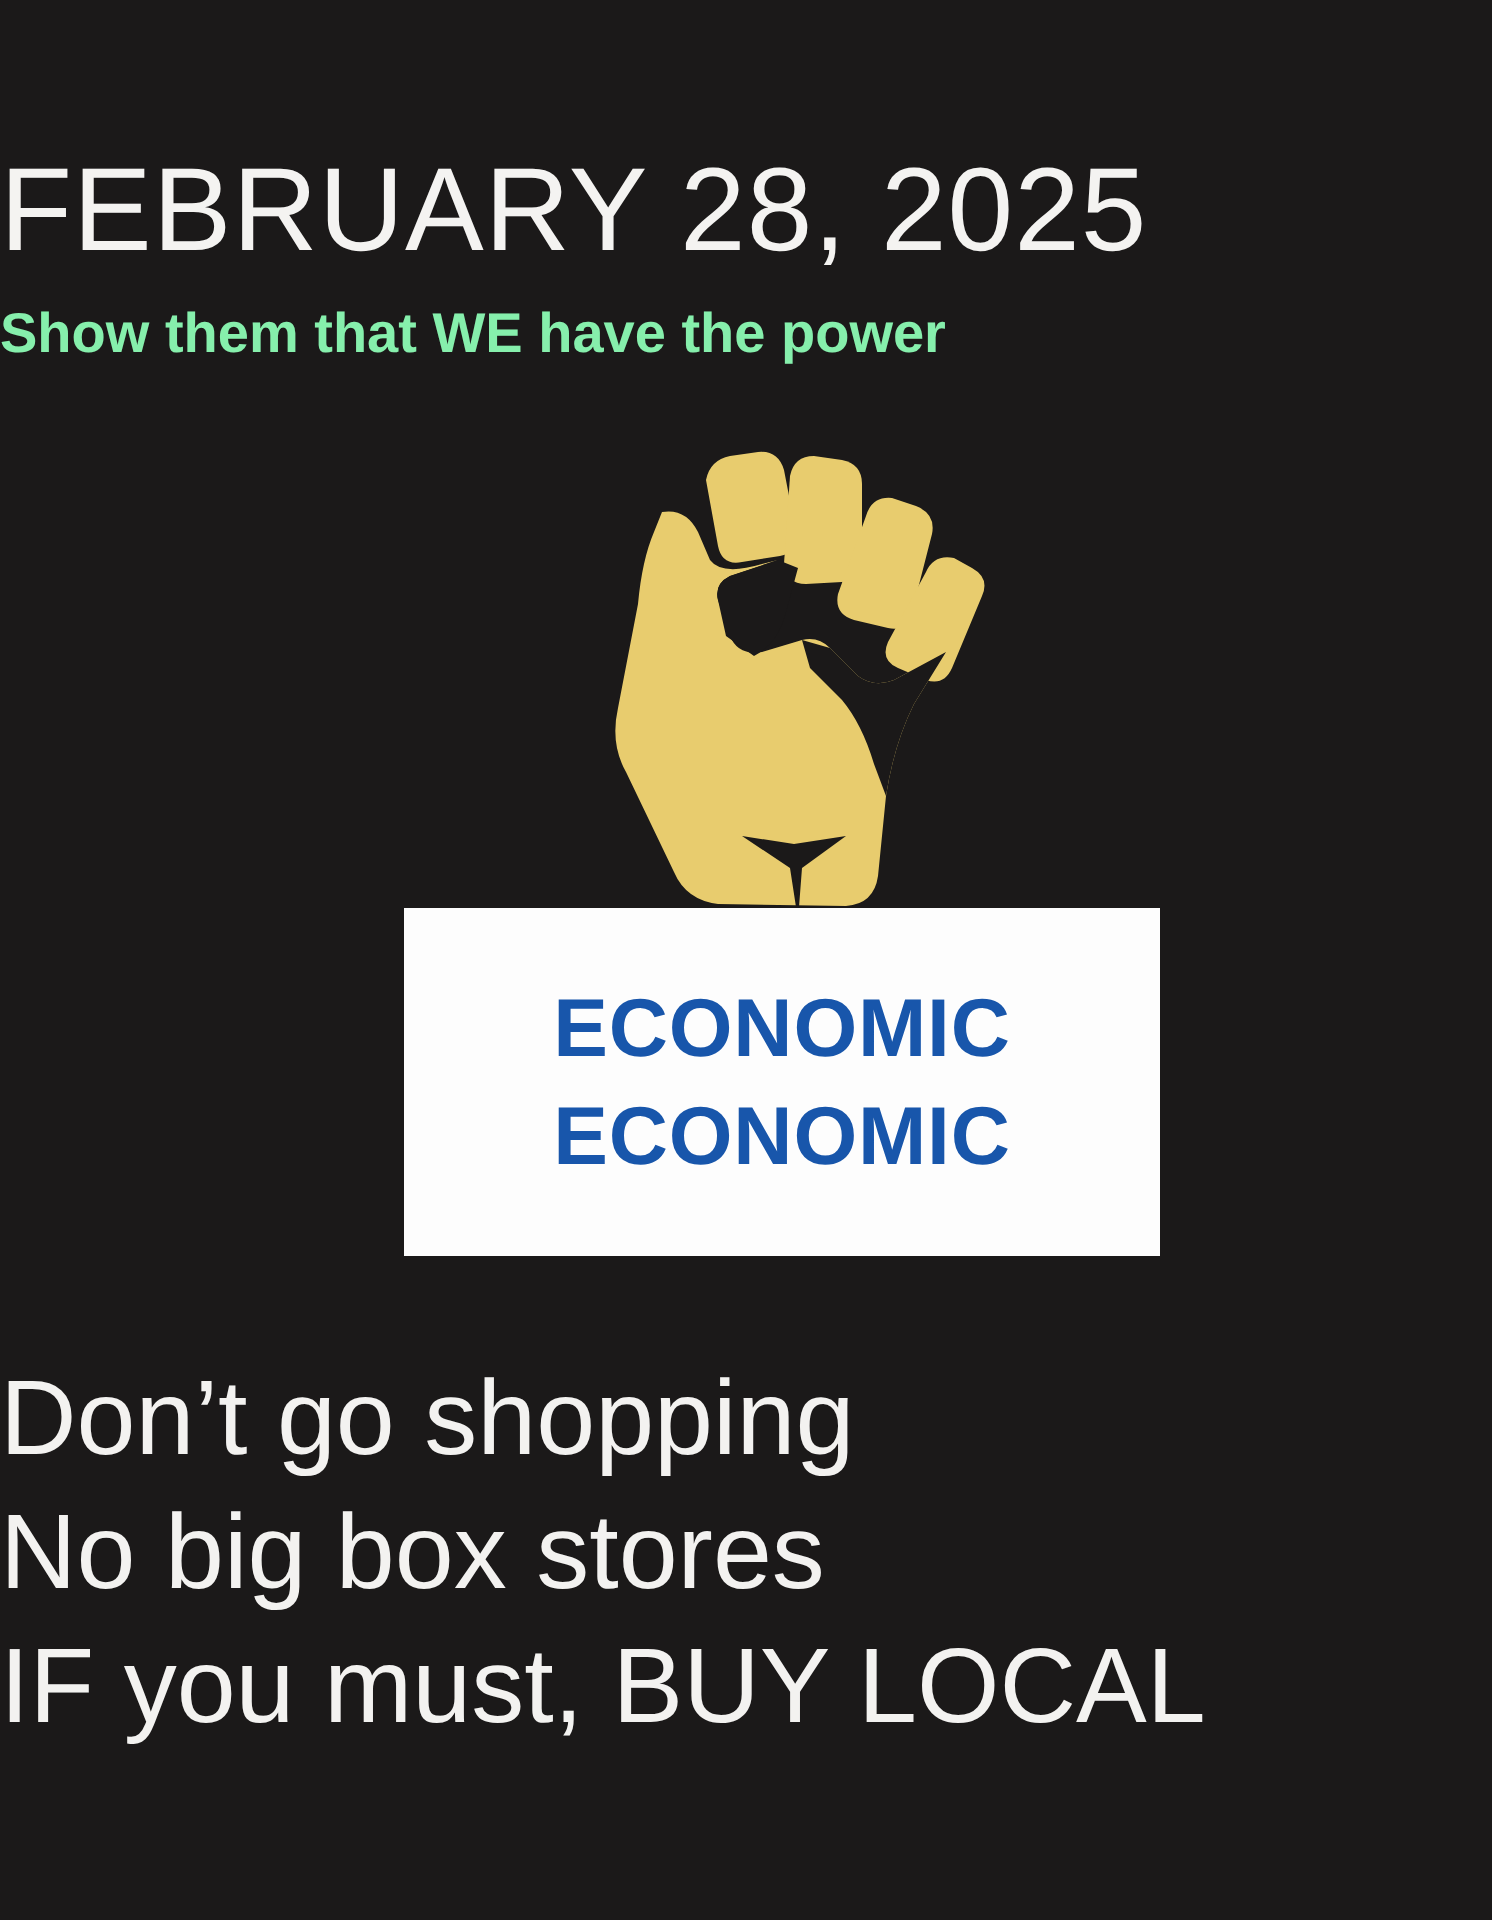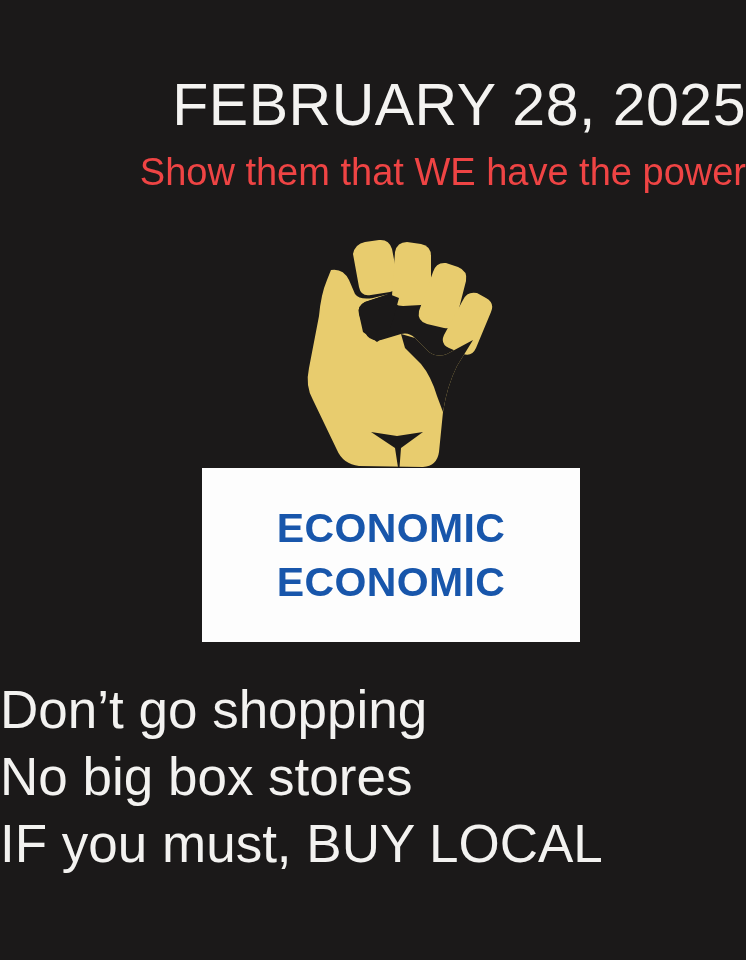--- a/index.html
+++ b/index.html
@@ -21,47 +21,47 @@
     background: #1b1919;
     box-sizing: border-box;
   }
 
   
   .headline-block {
     position: absolute;
     top: 0;
     left: 0;
     width: 746px;
-    text-align: right;
+    text-align: left;
   }
   .headline {
     margin: 0;
     padding-top: 76px;
     font-size: 59px;
     line-height: 1.0;
     font-weight: 400;
     color: #f4f3f1;
     letter-spacing: 0.5px;
     white-space: nowrap;
   }
   .subhead {
     margin: 0;
     padding-top: 18px;
-    font-size: 38px;
+    font-size: 28px;
     line-height: 1.0;
-    font-weight: 400;
-    color: #ef4444;
+    font-weight: 700;
+    color: #86efac;
     letter-spacing: 0px;
     white-space: nowrap;
   }
 
   
   .graphic {
     position: absolute;
-    top: 236px;
+    top: 222px;
     left: 0;
     width: 664px;
     height: 412px;
   }
   .fist-svg {
     position: absolute;
     left: 297px;
     top: 0px;
     width: 196px;
     height: 240px;

